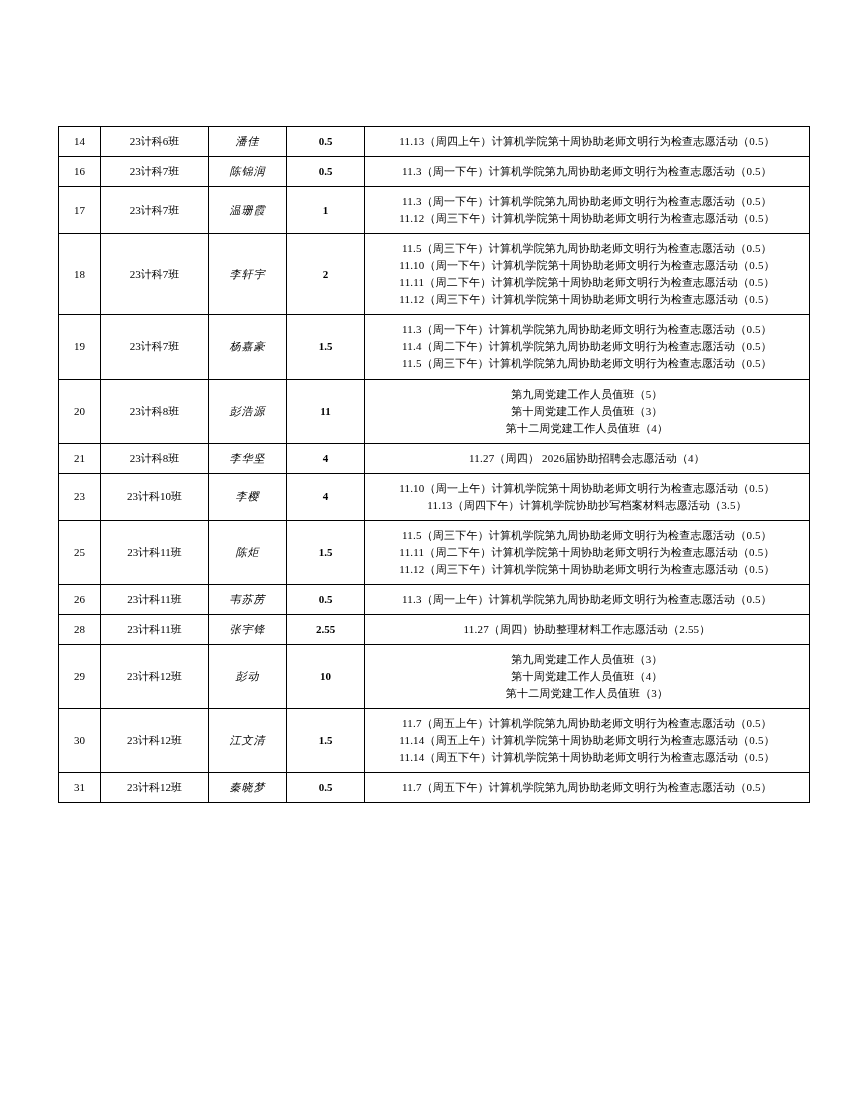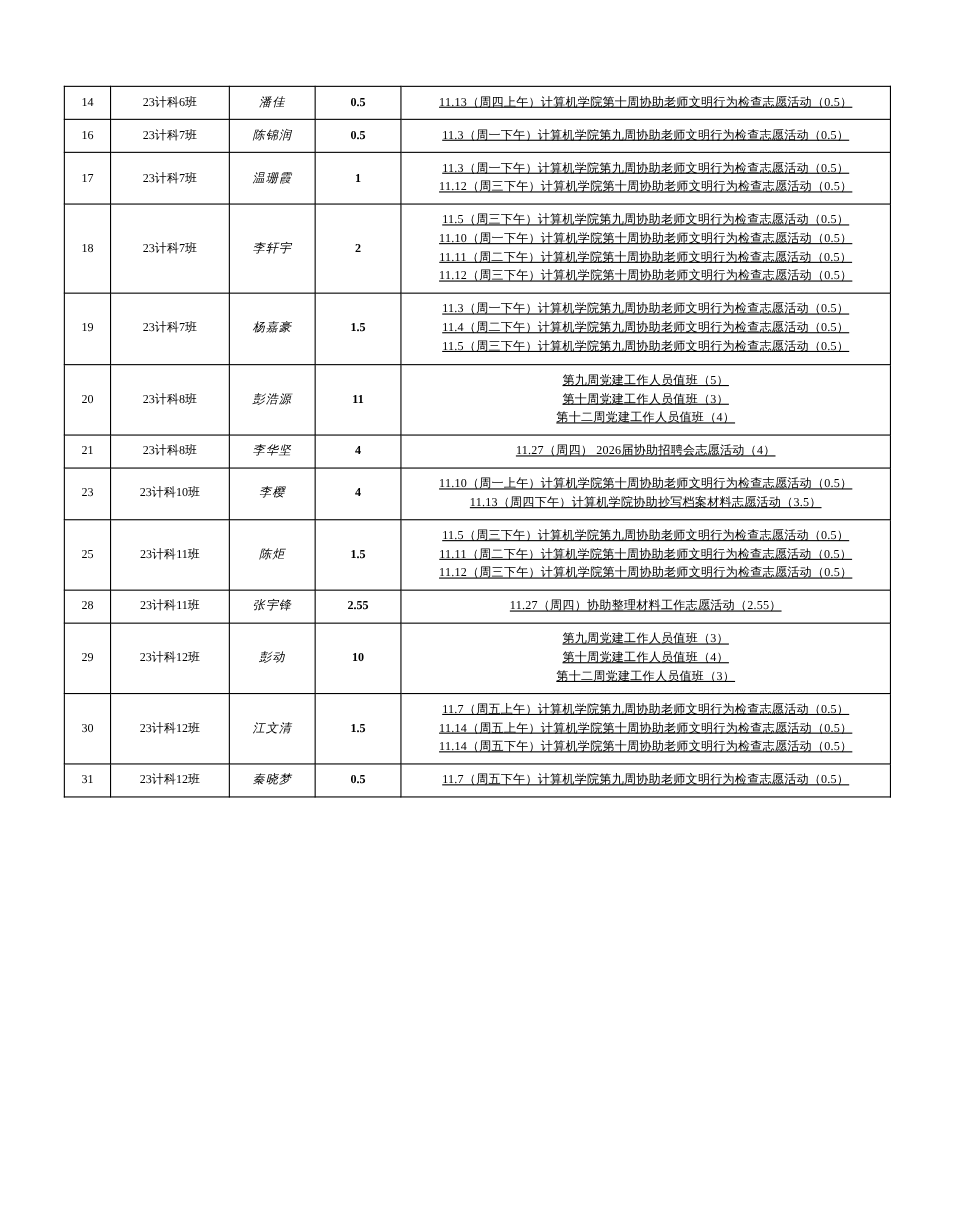--- a/index.html
+++ b/index.html
@@ -18,20 +18,21 @@
     width: 867px;
     height: 1116px;
     box-sizing: border-box;
     padding: 78px 58px 0 58px;
     background: #ffffff;
   }
   table.record-table {
     width: 751px;
     border-collapse: collapse;
     table-layout: fixed;
+    margin-top: 48px;
   }
   table.record-table td {
     border: 1px solid #000000;
     padding: 6px 4px;
     font-size: 11px;
     line-height: 1.55;
     text-align: center;
     vertical-align: middle;
     word-break: break-all;
   }
@@ -39,21 +40,21 @@
   col.c-class { width: 108px; }
   col.c-name  { width: 78px; }
   col.c-hours { width: 78px; }
   col.c-detail{ width: 445px; }
 
   td.index-cell  { font-size: 11.5px; }
   td.class-cell  { font-size: 11.5px; }
   td.name-cell   { font-size: 11.5px; letter-spacing: 1px; font-style: italic; }
   td.hours-cell  { font-size: 11.5px; font-weight: bold; }
   td.detail-cell { font-size: 10.5px; line-height: 1.75; letter-spacing: 0.2px; }
-  td.detail-cell .line { display: block; white-space: nowrap; text-decoration: underline; }
+  td.detail-cell .line { display: block; white-space: nowrap; }
 </style>
 </head>
 <body>
 
 <div class="page">
   <table class="record-table">
     <colgroup>
       <col class="c-index">
       <col class="c-class">
       <col class="c-name">
@@ -147,20 +148,29 @@
           <td class="class-cell">23计科11班</td>
           <td class="name-cell">陈炬</td>
           <td class="hours-cell">1.5</td>
           <td class="detail-cell">
             <span class="line">11.5（周三下午）计算机学院第九周协助老师文明行为检查志愿活动（0.5）</span>
             <span class="line">11.11（周二下午）计算机学院第十周协助老师文明行为检查志愿活动（0.5）</span>
             <span class="line">11.12（周三下午）计算机学院第十周协助老师文明行为检查志愿活动（0.5）</span>
           </td>
         </tr>
         <tr>
+          <td class="index-cell">26</td>
+          <td class="class-cell">23计科11班</td>
+          <td class="name-cell">韦苏苈</td>
+          <td class="hours-cell">0.5</td>
+          <td class="detail-cell">
+            <span class="line">11.3（周一上午）计算机学院第九周协助老师文明行为检查志愿活动（0.5）</span>
+          </td>
+        </tr>
+        <tr>
           <td class="index-cell">28</td>
           <td class="class-cell">23计科11班</td>
           <td class="name-cell">张宇锋</td>
           <td class="hours-cell">2.55</td>
           <td class="detail-cell">
             <span class="line">11.27（周四）协助整理材料工作志愿活动（2.55）</span>
           </td>
         </tr>
         <tr>
           <td class="index-cell">29</td>

